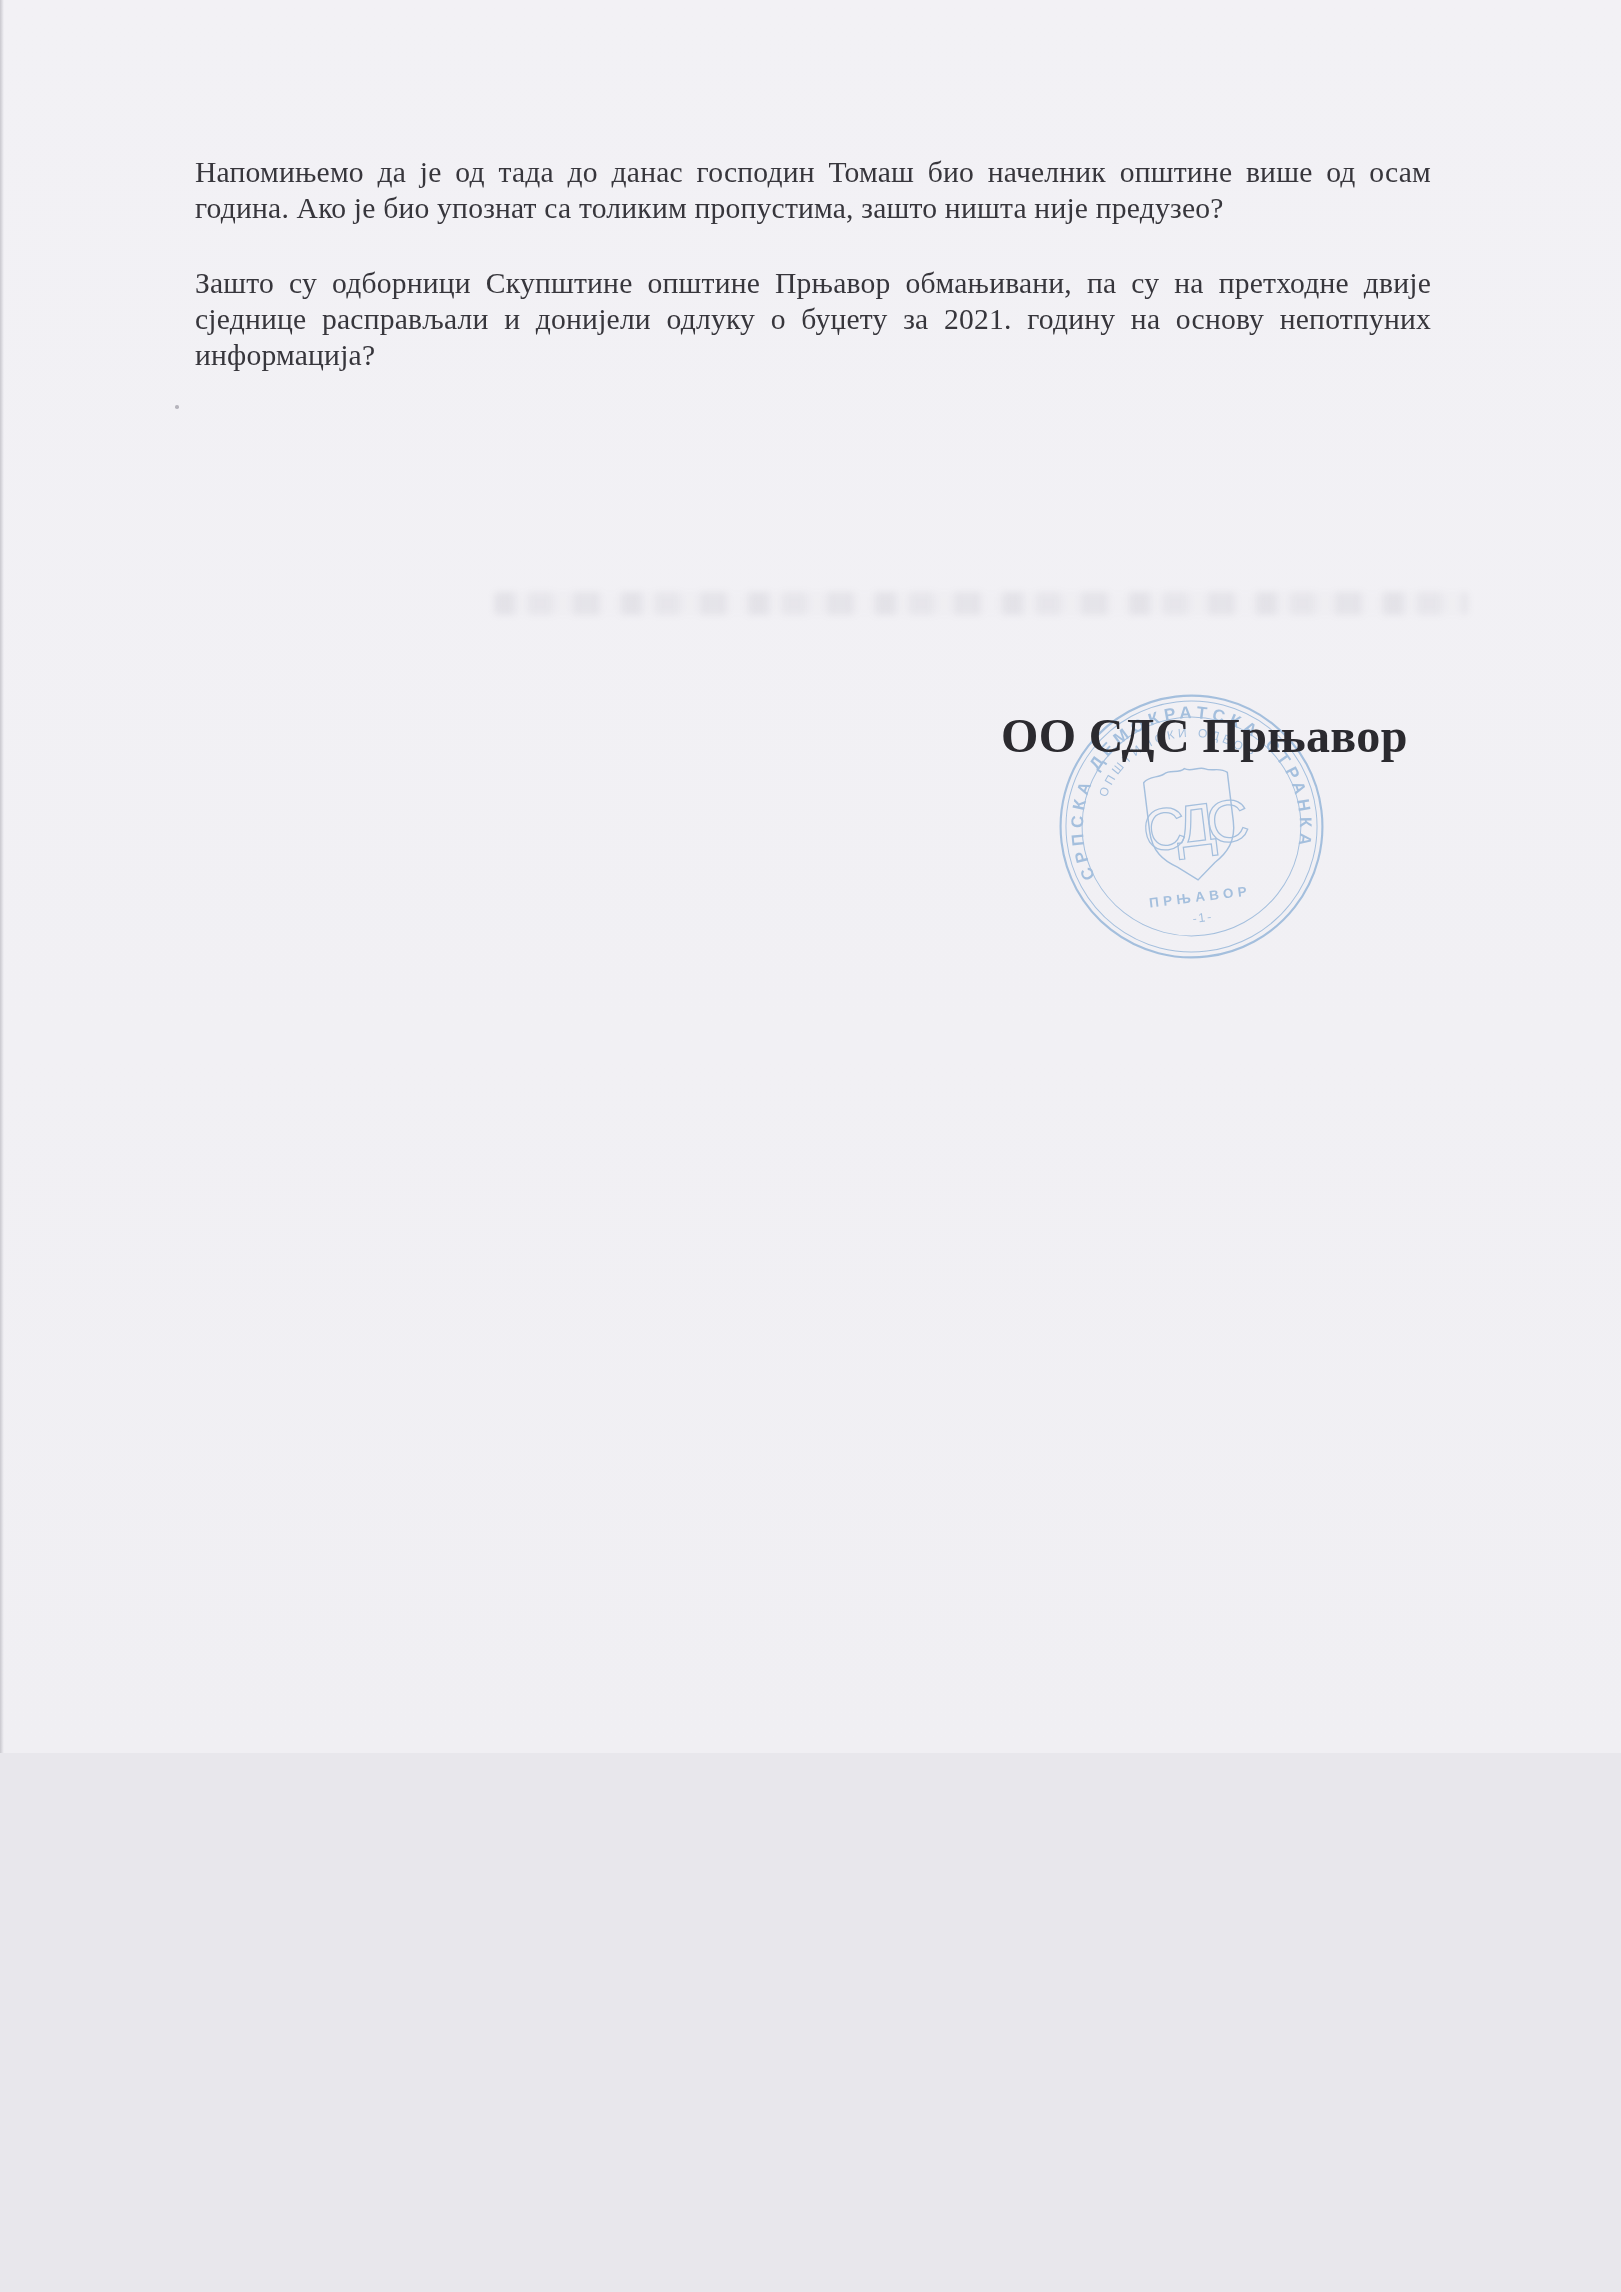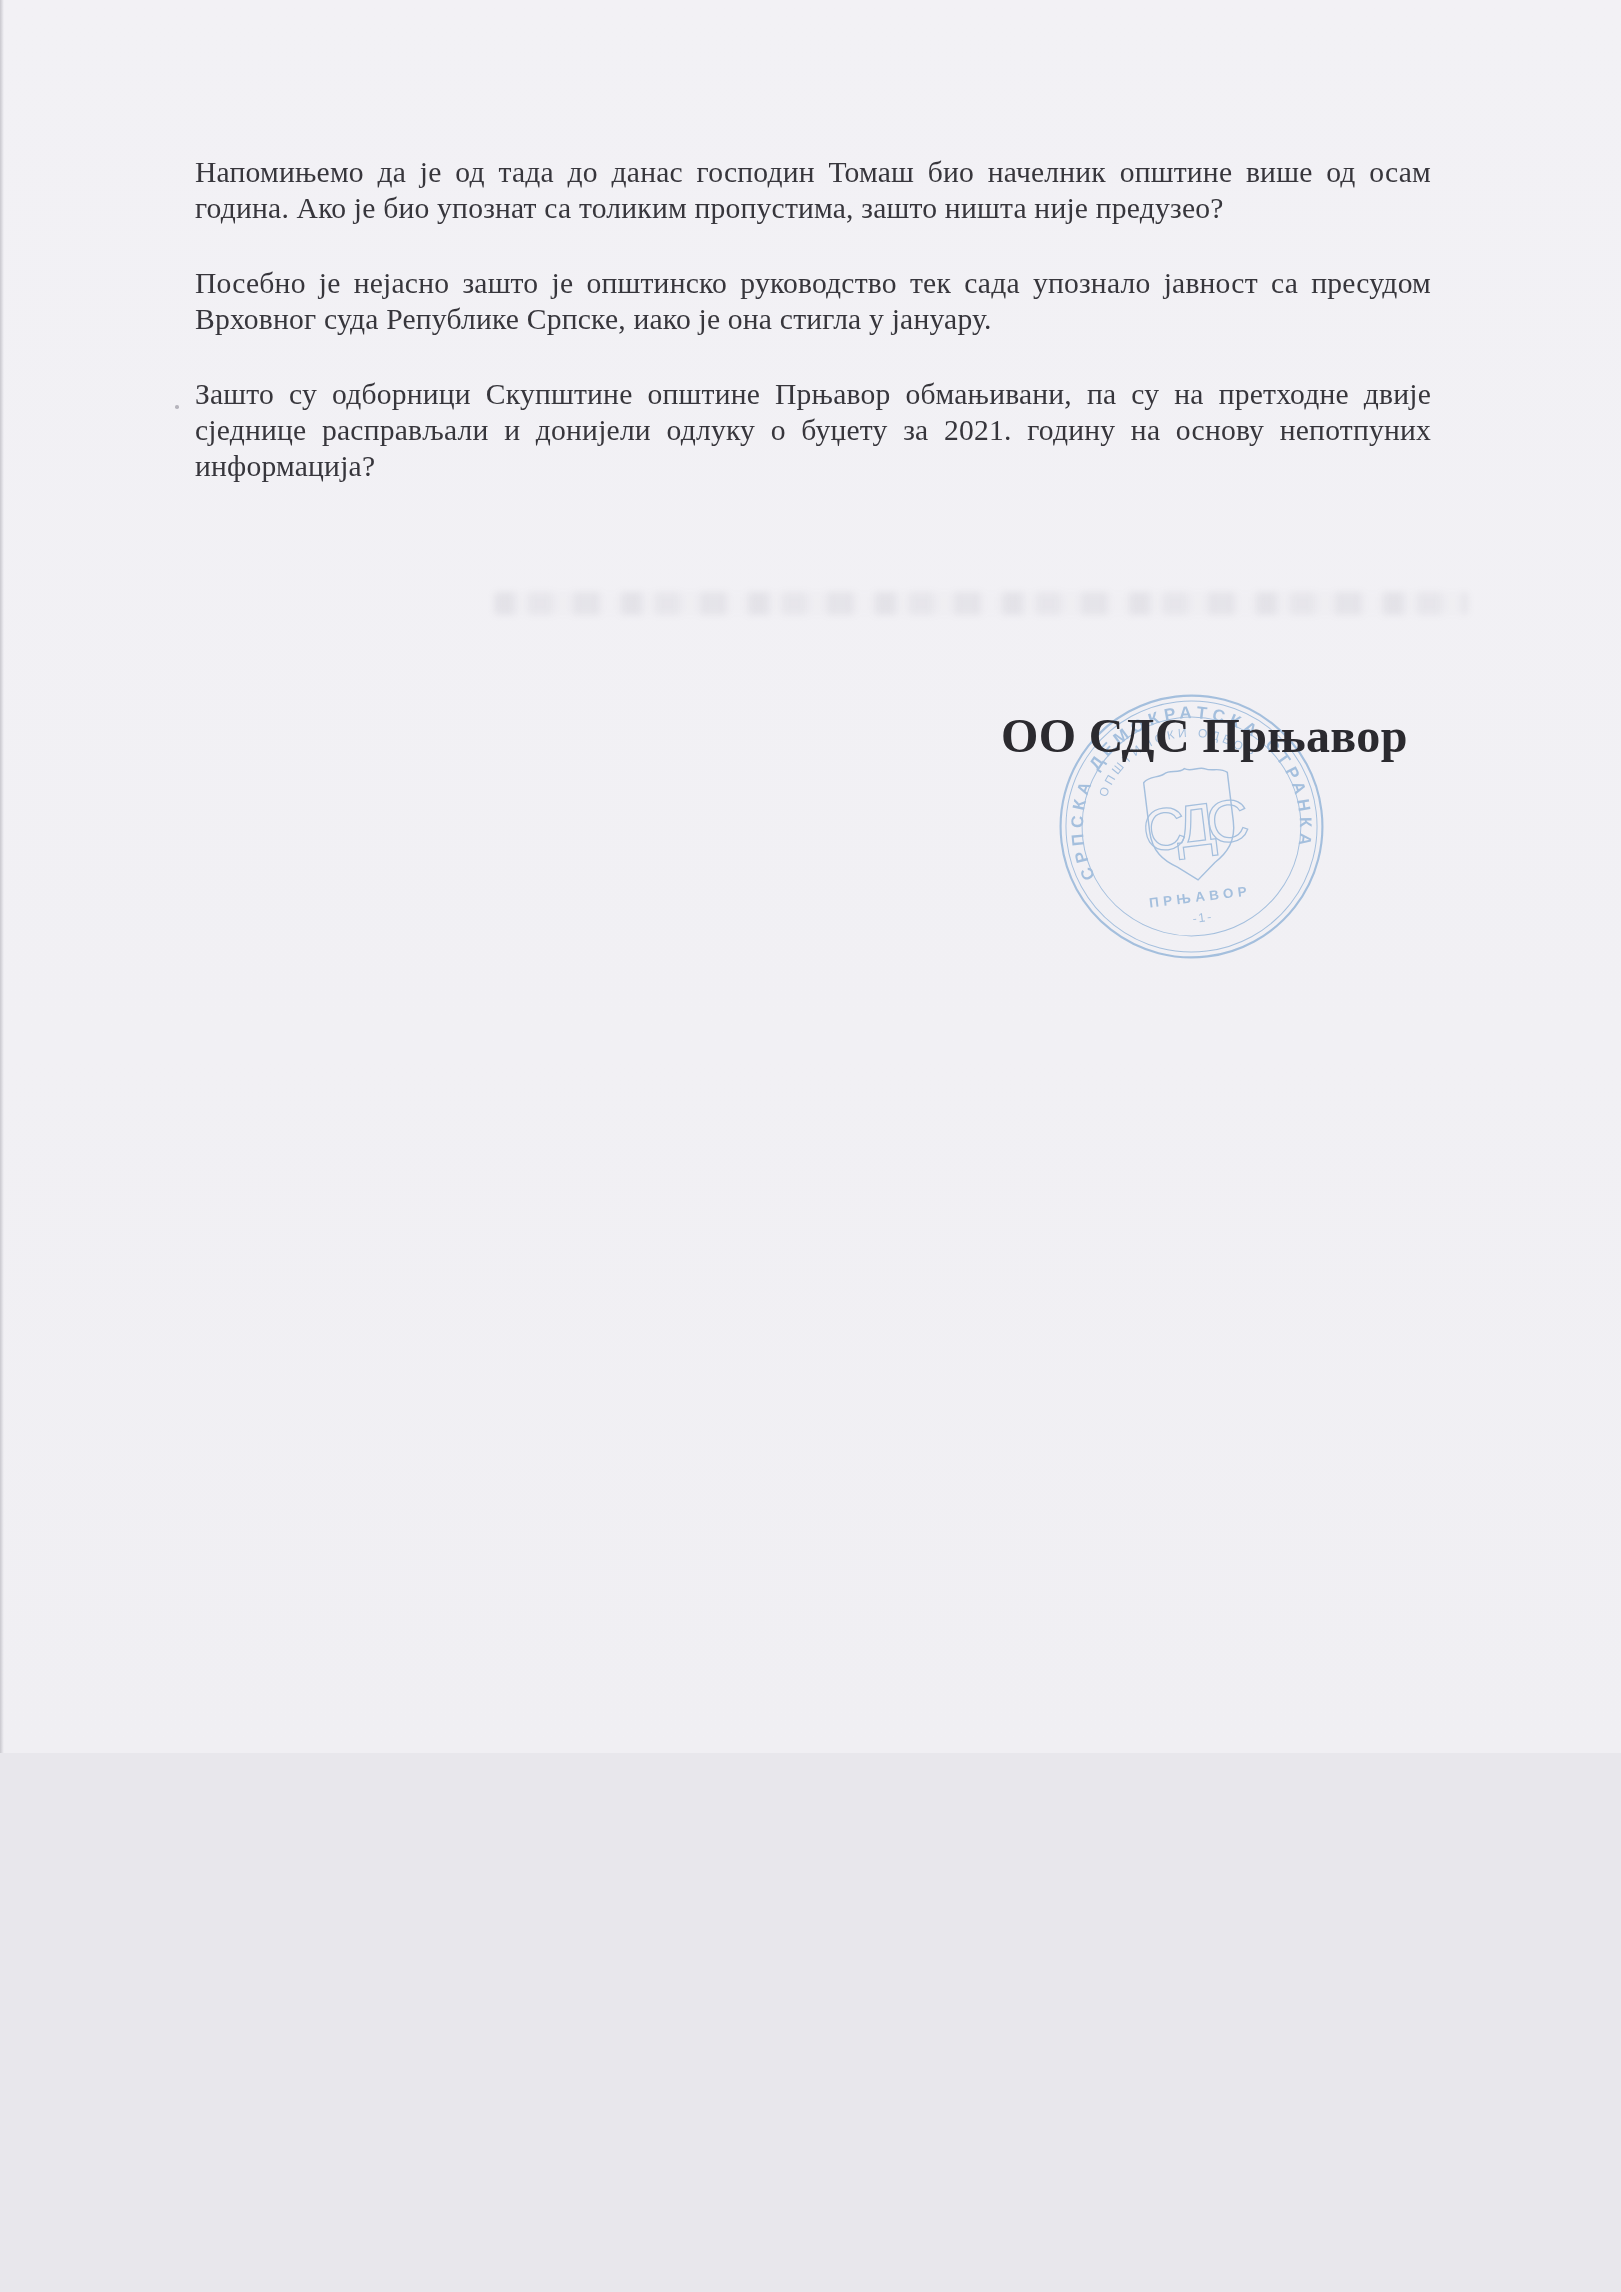--- a/index.html
+++ b/index.html
@@ -70,21 +70,20 @@
 </style>
 </head>
 <body>
 
 <div class="page">
 
   <div class="edge-left"></div>
 
   <div class="content">
     <p>Напомињемо да је од тада до данас господин Томаш био начелник општине више од осам година. Ако је био упознат са толиким пропустима, зашто ништа није предузео?</p>
-    <p>Посебно је нејасно зашто је општинско руководство тек сада упознало јавност са пресудом Врховног суда Републике Српске, иако је она стигла у јануару.</p>
     <p>Зашто су одборници Скупштине општине Прњавор обмањивани, па су на претходне двије сједнице расправљали и донијели одлуку о буџету за 2021. годину на основу непотпуних информација?</p>
   </div>
 
   <div class="bleed"></div>
   <div class="speck" style="left:175px;top:405px;"></div>
 
   <div class="signature">ОО СДС Прњавор</div>
 
   <svg class="stamp" viewBox="0 0 300 300" xmlns="http://www.w3.org/2000/svg" fill="none" stroke="#5f93c9">
     <defs>

